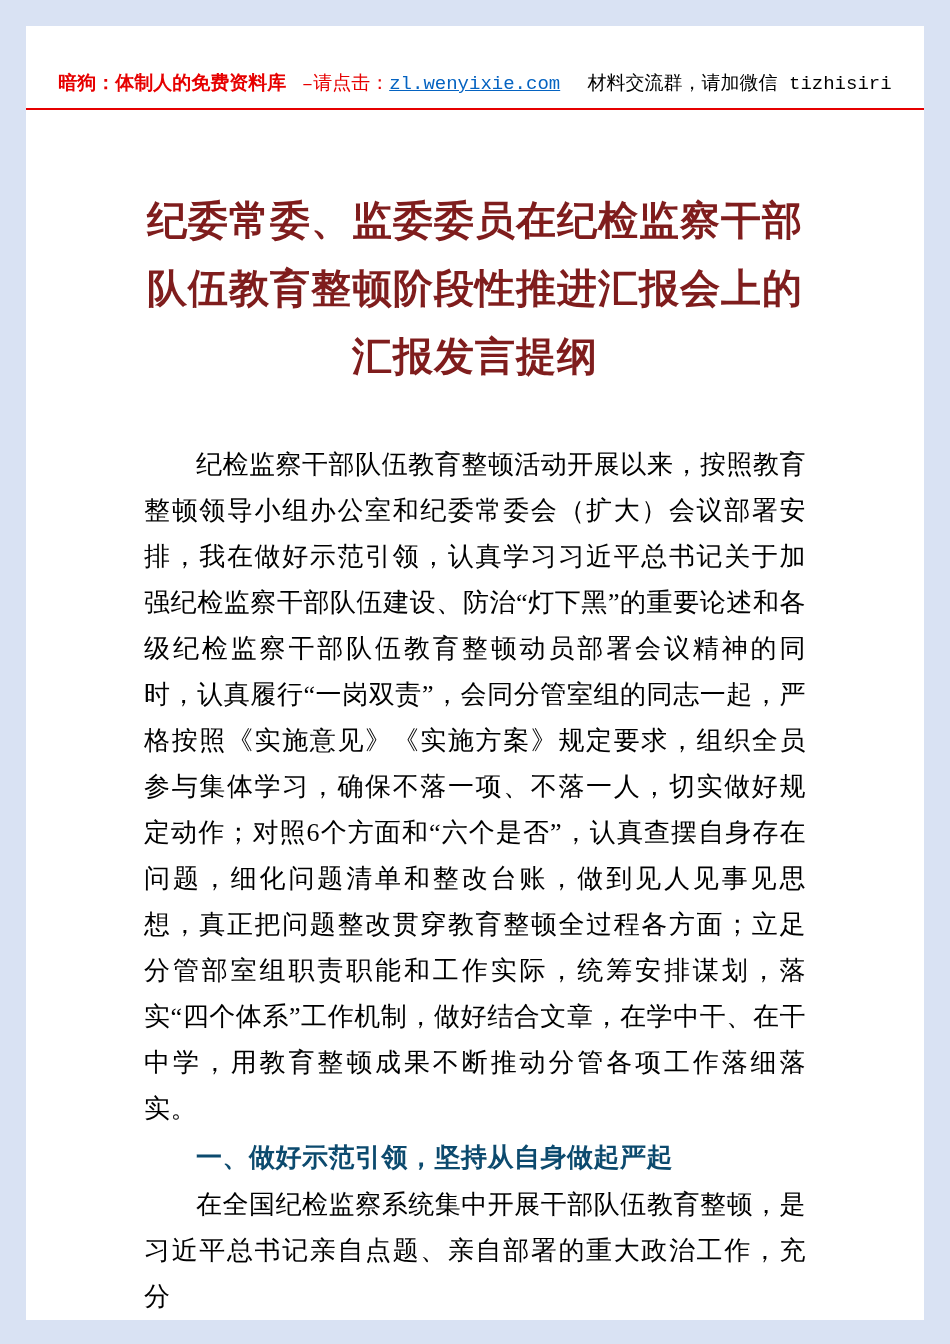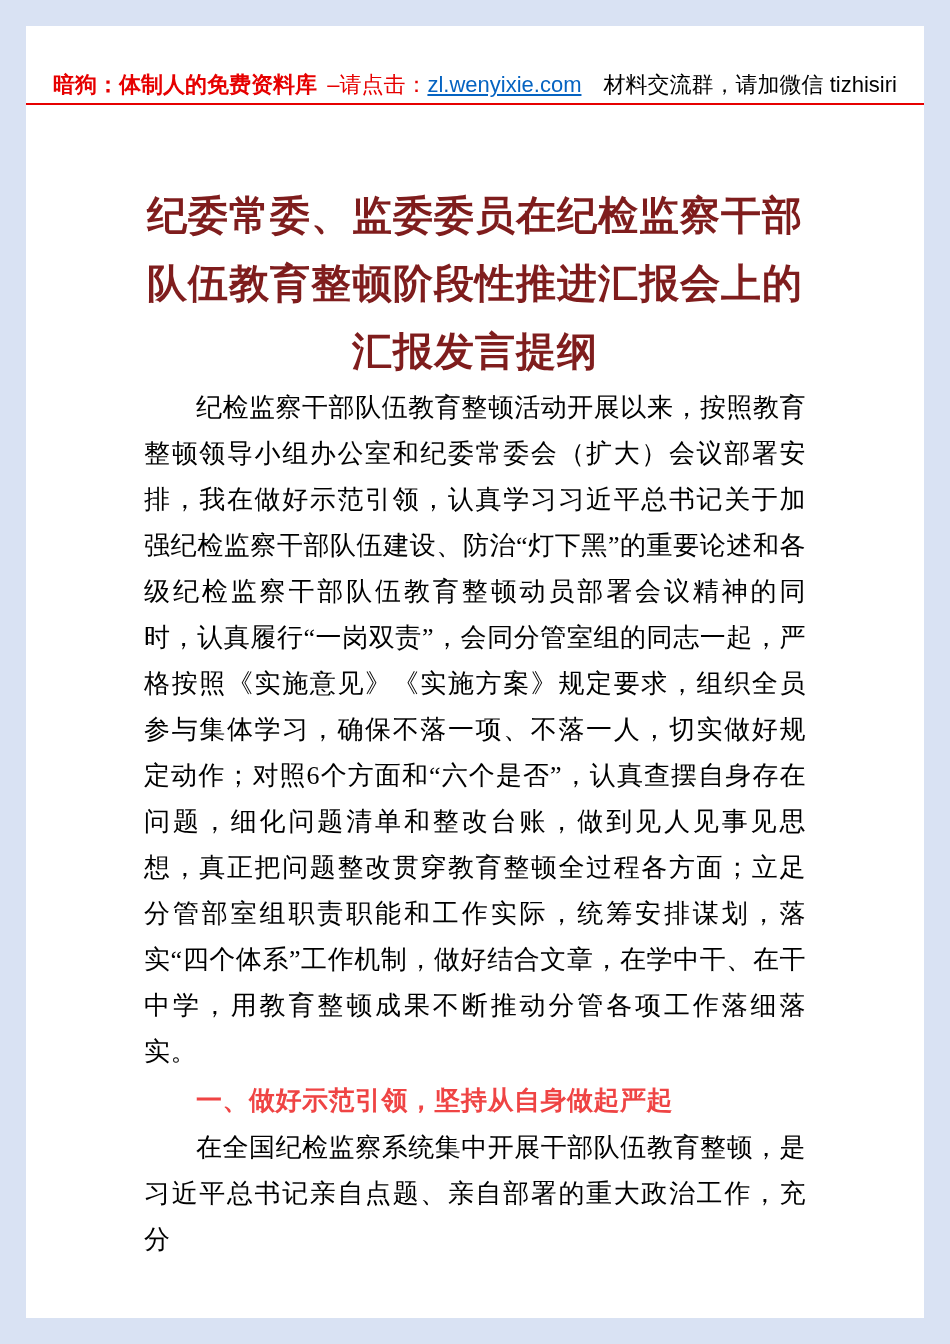--- a/index.html
+++ b/index.html
@@ -11,25 +11,25 @@
   }
   .page {
     width: 898px;
     min-height: 1292px;
     margin: 26px auto;
     background: #ffffff;
     overflow: hidden;
   }
   
   .header {
-    padding: 44px 12px 3px 12px;
+    padding: 44px 12px 12px 12px;
     border-bottom: 2px solid #e60000;
     text-align: center;
-    font-size: 22px;
-    font-family: Liberation Sans, sans-serif;
+    font-size: 19px;
+    font-family: Liberation Mono, monospace;
     white-space: nowrap;
   }
   .header .brand {
     color: #e60000;
     font-weight: bold;
   }
   .header .click-hint {
     color: #e60000;
     margin-left: 4px;
   }
@@ -50,35 +50,36 @@
     margin-top: 76px;
     font-family: "Liberation Sans", sans-serif;
     font-weight: 900;
     font-size: 40px;
     line-height: 68px;
     text-align: center;
     color: #7f1d1d;
     letter-spacing: 1px;
   }
   .body-para {
+    margin-top: 52px;
     font-size: 26px;
     line-height: 46px;
     color: #000000;
     text-align: justify;
     text-justify: inter-character;
     text-indent: 2em;
     letter-spacing: 0.5px;
   }
   .section-heading {
     margin-top: 2px;
     font-family: "Liberation Sans", sans-serif;
     font-weight: bold;
     font-size: 26px;
     line-height: 46px;
-    color: #ef4444;
+    color: #0c4a6e;
     text-indent: 2em;
     letter-spacing: 0.5px;
   }
   .body-para.follow {
     margin-top: 2px;
   }
 </style>
 </head>
 <body>
 

